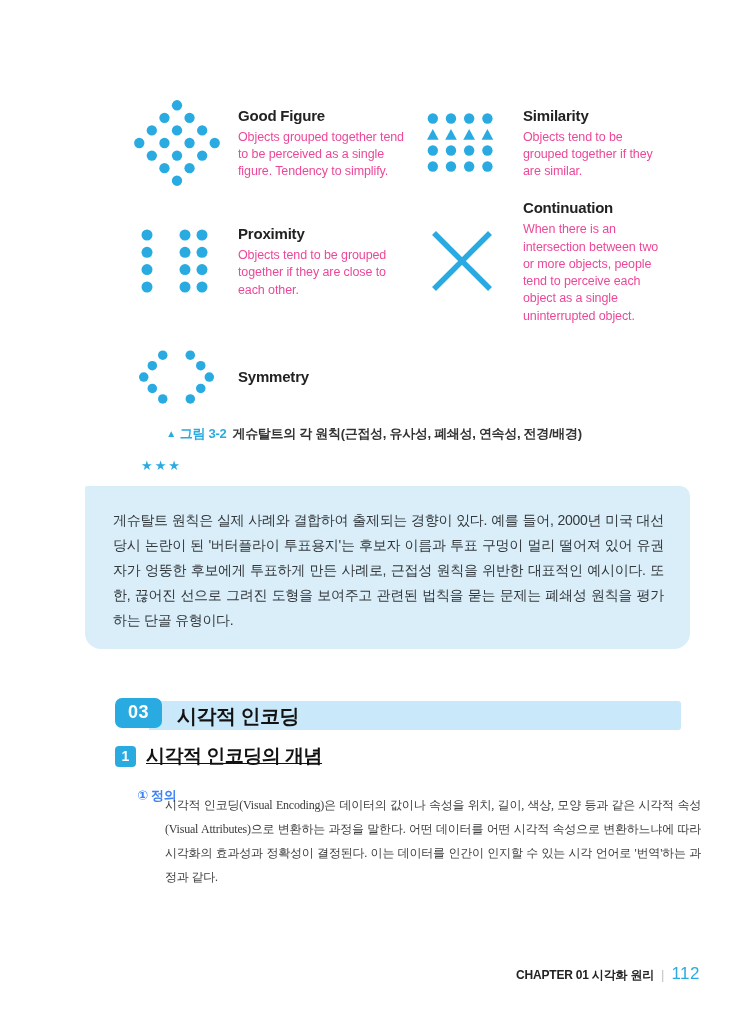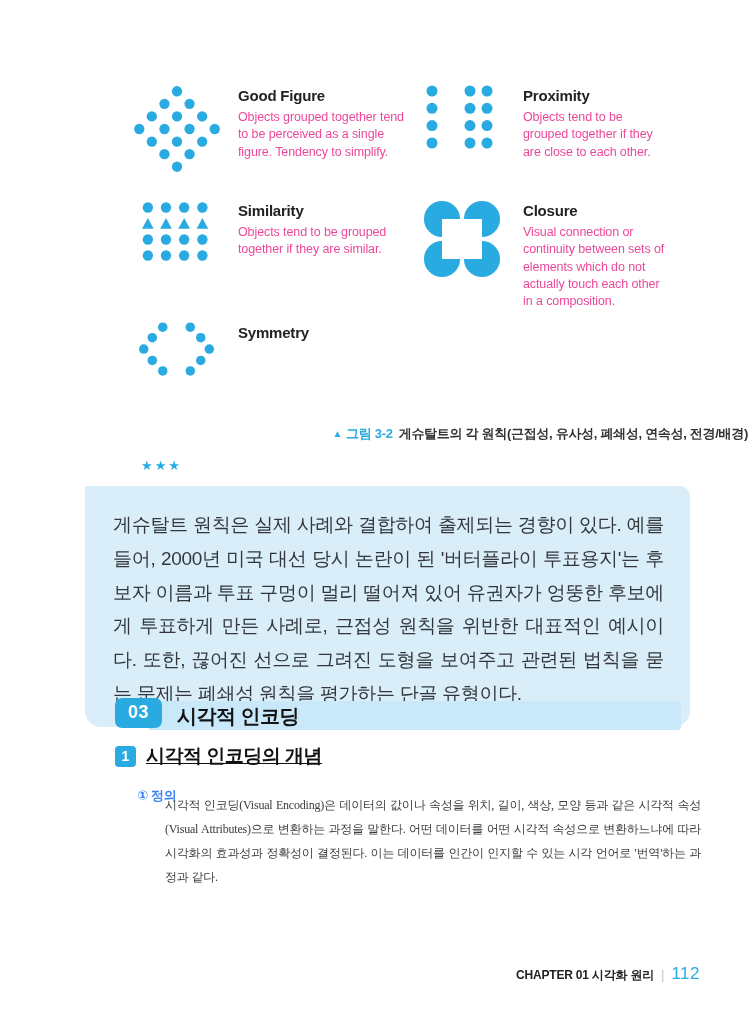--- a/index.html
+++ b/index.html
@@ -4,45 +4,45 @@
 <style>
   * { margin:0; padding:0; box-sizing:border-box; }
   html,body { width:748px; height:1024px; background:#fff; overflow:hidden;
               font-family:"Liberation Sans","DejaVu Sans",sans-serif; }
   .page { position:relative; width:748px; height:1024px; background:#fff; }
 
   
   .gestalt-grid { position:absolute; left:130px; top:85px; width:540px;
                   display:grid; grid-template-columns:285px 250px;
                   grid-template-rows:115px 122px 112px; }
-  .cell { display:flex; align-items:flex-start; }
+  .cell { display:flex; align-items:center; }
   .gfx { width:94px; flex:0 0 94px; display:flex; justify-content:center; margin-right:14px; }
   .gtxt { flex:1; padding-top:2px; }
   .gtitle { font-size:15px; font-weight:bold; color:#222; margin-bottom:5px; letter-spacing:-0.2px; }
   .gdesc { font-size:12.5px; color:#ec4899; line-height:1.38; letter-spacing:-0.1px; }
 
   
-  .caption { position:absolute; left:0; top:425px; width:748px; text-align:right;
+  .caption { position:absolute; left:0; top:425px; width:748px; text-align:center;
              font-size:13px; font-weight:bold; color:#333; letter-spacing:-0.3px; }
   .caption .marker { color:#29ABE2; font-size:10px; vertical-align:1px; }
   .caption .figlabel { color:#29ABE2; margin:0 6px 0 4px; }
 
   
   .exam { position:absolute; left:85px; top:460px; width:605px; }
   .exam-stars { position:absolute; top:-2px; left:56px; color:#29ABE2; font-size:13px;
                 letter-spacing:2px; font-weight:bold; z-index:3; }
   .exam-head { position:absolute; top:13px; left:0; display:flex; align-items:center; z-index:2; }
   .hbar { background:#1C1C1E; height:7px; }
   .hbar.left { width:27px; }
   .hbar.right { width:21px; }
   .exam-label { background:#29ABE2; color:#fff; font-size:15px; font-weight:bold;
                 padding:4px 15px 5px; letter-spacing:0.5px; }
   .exam-box { margin-top:26px; background:#D9EEF9; border-radius:2px 10px 16px 16px;
               padding:22px 26px 16px 28px; }
-  .exam-body { font-size:19px; color:#33373c; line-height:1.78; letter-spacing:-0.3px;
+  .exam-body { font-size:14px; color:#33373c; line-height:1.78; letter-spacing:-0.3px;
                text-align:justify; }
 
   
   .section { position:absolute; left:115px; top:698px; width:566px; height:34px; }
   .sec-bar { margin-left:34px; background:#C9E9FA; height:29px; margin-top:3px;
              border-radius:0 3px 3px 0; }
   .sec-badge { position:absolute; left:0; top:0; background:#29ABE2; color:#fff;
                font-size:18px; font-weight:bold; padding:4px 13px 5px; border-radius:7px;
                letter-spacing:0.5px; z-index:2; }
   .sec-title { position:absolute; left:62px; top:5px; font-size:20px; font-weight:bold;
@@ -99,43 +99,20 @@
         </svg>
       </div>
       <div class="gtxt">
         <div class="gtitle">Good Figure</div>
         <div class="gdesc">Objects grouped together tend to be perceived as a single figure. Tendency to simplify.</div>
       </div>
     </div>
 
     <div class="cell">
       <div class="gfx">
-        <svg width="72" height="64" viewBox="0 0 72 64" fill="#29ABE2">
-          <circle cx="6" cy="6" r="5.5"></circle>
-            <circle cx="6" cy="23.3" r="5.5"></circle>
-            <circle cx="6" cy="40.6" r="5.5"></circle>
-            <circle cx="6" cy="58" r="5.5"></circle>
-          <circle cx="44" cy="6" r="5.5"></circle>
-            <circle cx="44" cy="23.3" r="5.5"></circle>
-            <circle cx="44" cy="40.6" r="5.5"></circle>
-            <circle cx="44" cy="58" r="5.5"></circle>
-          <circle cx="61" cy="6" r="5.5"></circle>
-            <circle cx="61" cy="23.3" r="5.5"></circle>
-            <circle cx="61" cy="40.6" r="5.5"></circle>
-            <circle cx="61" cy="58" r="5.5"></circle>
-        </svg>
-      </div>
-      <div class="gtxt">
-        <div class="gtitle">Proximity</div>
-        <div class="gdesc">Objects tend to be grouped together if they are close to each other.</div>
-      </div>
-    </div>
-
-    <div class="cell">
-      <div class="gfx">
         <svg width="74" height="64" viewBox="0 0 78 68" fill="#29ABE2">
           <circle cx="8" cy="8" r="5.5"></circle>
             <circle cx="27.3" cy="8" r="5.5"></circle>
             <circle cx="46.6" cy="8" r="5.5"></circle>
             <circle cx="66" cy="8" r="5.5"></circle>
           <polygon points="1.8,30.5 14.2,30.5 8,19"></polygon>
             <polygon points="21.1,30.5 33.5,30.5 27.3,19"></polygon>
             <polygon points="40.4,30.5 52.8,30.5 46.6,19"></polygon>
             <polygon points="59.8,30.5 72.2,30.5 66,19"></polygon>
           <circle cx="8" cy="42" r="5.5"></circle>
@@ -147,35 +124,56 @@
             <circle cx="46.6" cy="59" r="5.5"></circle>
             <circle cx="66" cy="59" r="5.5"></circle>
         </svg>
       </div>
       <div class="gtxt">
         <div class="gtitle">Similarity</div>
         <div class="gdesc">Objects tend to be grouped together if they are similar.</div>
       </div>
     </div>
 
-
-    <div class="cell">
-      <div class="gfx">
-        <svg width="78" height="78" viewBox="0 0 82 82" fill="#29ABE2">
-          <path d="M20,20 L20,39 A19,19 0 1 1 39,20 Z"></path>
-          <path d="M62,20 L43,20 A19,19 0 1 1 62,39 Z"></path>
-          <path d="M20,62 L39,62 A19,19 0 1 1 20,43 Z"></path>
-          <path d="M62,62 L62,43 A19,19 0 1 1 43,62 Z"></path>
-        </svg>
-      </div>
-      <div class="gtxt">
-        <div class="gtitle">Closure</div>
-        <div class="gdesc">Visual connection or continuity between sets of elements which do not actually touch each other in a composition.</div>
-      </div>
-    </div>
+    <div class="cell">
+      <div class="gfx">
+        <svg width="72" height="64" viewBox="0 0 72 64" fill="#29ABE2">
+          <circle cx="6" cy="6" r="5.5"></circle>
+            <circle cx="6" cy="23.3" r="5.5"></circle>
+            <circle cx="6" cy="40.6" r="5.5"></circle>
+            <circle cx="6" cy="58" r="5.5"></circle>
+          <circle cx="44" cy="6" r="5.5"></circle>
+            <circle cx="44" cy="23.3" r="5.5"></circle>
+            <circle cx="44" cy="40.6" r="5.5"></circle>
+            <circle cx="44" cy="58" r="5.5"></circle>
+          <circle cx="61" cy="6" r="5.5"></circle>
+            <circle cx="61" cy="23.3" r="5.5"></circle>
+            <circle cx="61" cy="40.6" r="5.5"></circle>
+            <circle cx="61" cy="58" r="5.5"></circle>
+        </svg>
+      </div>
+      <div class="gtxt">
+        <div class="gtitle">Proximity</div>
+        <div class="gdesc">Objects tend to be grouped together if they are close to each other.</div>
+      </div>
+    </div>
+
+    <div class="cell">
+      <div class="gfx">
+        <svg width="62" height="62" viewBox="0 0 62 62">
+          <line x1="3" y1="3" x2="59" y2="59" stroke="#29ABE2" stroke-width="5.5"></line>
+          <line x1="59" y1="3" x2="3" y2="59" stroke="#29ABE2" stroke-width="5.5"></line>
+        </svg>
+      </div>
+      <div class="gtxt">
+        <div class="gtitle">Continuation</div>
+        <div class="gdesc">When there is an intersection between two or more objects, people tend to perceive each object as a single uninterrupted object.</div>
+      </div>
+    </div>
+
 
     <div class="cell">
       <div class="gfx">
         <svg width="76" height="56" viewBox="0 0 80 58" fill="#29ABE2">
           <circle cx="25" cy="5" r="5"></circle>
             <circle cx="14" cy="16" r="5"></circle>
             <circle cx="5" cy="28" r="5"></circle>
             <circle cx="14" cy="40" r="5"></circle>
             <circle cx="25" cy="51" r="5"></circle>
           <circle cx="54" cy="5" r="5"></circle>

